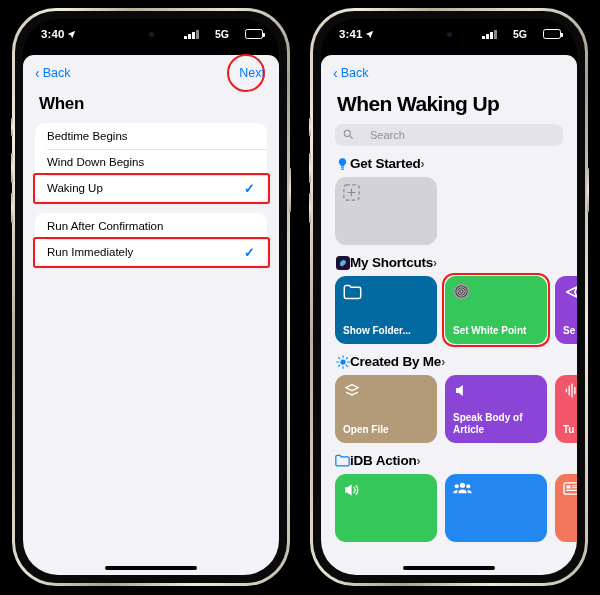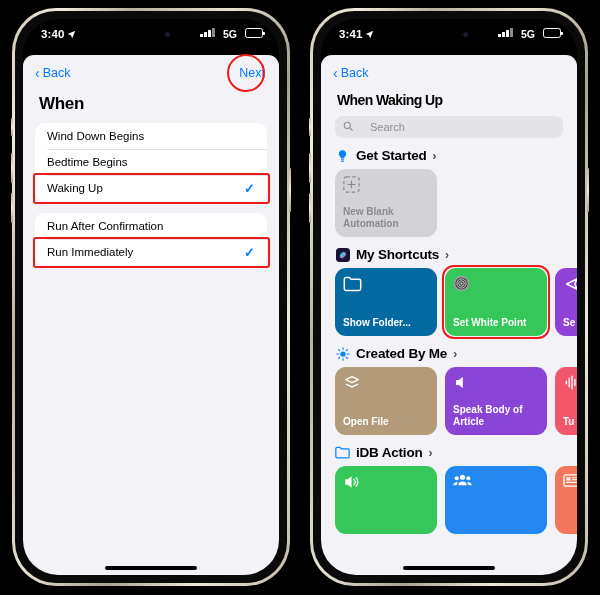--- a/index.html
+++ b/index.html
@@ -46,21 +46,21 @@
 
   
   .statusbar {
     position: relative; height: 30px; color: #fff;
     display: flex; align-items: center; padding: 0 16px 0 18px;
   }
   .sb-time { font-size: 11.5px; font-weight: 700; letter-spacing: .1px; }
   .sb-loc { margin-left: 3px; display: inline-block; }
   .sb-spacer { flex: 1; }
   .sb-dot { width: 5px; height: 5px; border-radius: 50%; background: #1a1a2e; margin-right: 30px; }
-  .sb-right { display: flex; gap: 8px; }
+  .sb-right { display: flex; align-items: center; gap: 16px; }
   .sb-5g { font-size: 10.5px; font-weight: 600; }
   .bars { display: flex; align-items: flex-end; gap: 1.5px; height: 9px; }
   .bars i { width: 2.5px; background: #fff; border-radius: .5px; display: block; }
   .bars i:nth-child(1){height:3px}
   .bars i:nth-child(2){height:5px}
   .bars i:nth-child(3){height:7px}
   .bars i:nth-child(4){height:9px; background:#8a8a8a}
   .batt { width: 18px; height: 9.5px; border: 1.2px solid #fff; border-radius: 2.5px; position: relative; padding: 1px; }
   .batt::after { content:''; position:absolute; right:-3px; top:2.8px; width:1.6px; height:3.5px; background:#fff; border-radius:0 1px 1px 0; }
   .batt-fill { height: 100%; width: 45%; background: #fff; border-radius: 1px; }
@@ -94,26 +94,26 @@
   .group { background:#fff; border-radius: 9px; margin: 0 12px; overflow: visible; position: relative; }
   .row { display:flex; align-items:center; justify-content:space-between; height: 26px; padding: 0 12px; font-size:11.5px; color:#000; position: relative;}
   .row + .row::before { content:''; position:absolute; left:12px; right:0; top:0; height:1px; background:#e3e3e8; }
   .check { color:#007aff; font-size:13px; font-weight:600; }
   .toggle { width: 30px; height: 17px; border-radius: 10px; background:#e4e4e9; position: relative; }
   .toggle::after { content:''; position:absolute; left:1.5px; top:1.5px; width:14px; height:14px; border-radius:50%; background:#fff; box-shadow:0 1px 2px rgba(0,0,0,.25); }
   .hl-box { position:absolute; border:2.5px solid #ef1b1b; border-radius:3px; pointer-events:none; }
   .gap { height: 12px; }
 
   
-  .big-title { font-size: 14px; font-weight: 800; color:#000; padding: 6px 16px 8px 16px; letter-spacing:-.6px; }
+  .big-title { font-size: 21px; font-weight: 800; color:#000; padding: 6px 16px 8px 16px; letter-spacing:-.6px; }
   .searchbar {
     margin: 0 14px; height: 22px; border-radius: 8px; background:#e3e3e8;
     display:flex; align-items:center; gap:17px; padding: 0 8px; color:#8e8e93; font-size:11px;
   }
-  .sec-head { display:flex; align-items:center; gap:6px; padding: 10px 14px 6px 14px; }
+  .sec-head { display:flex; align-items:center; padding: 10px 14px 6px 14px; }
   .sec-head-label { font-size: 13.5px; font-weight: 700; color:#000; letter-spacing:-.2px; }
   .sec-head-chev { color:#4c4c52; font-size: 12px; font-weight: 600; }
   .sec-icon { width:15px; height:15px; display:flex; align-items:center; justify-content:center; flex:0 0 auto;}
 
   .tile-row { display:flex; gap: 8px; padding: 0 0 0 14px; }
   .tile {
     width: 102px; height: 68px; border-radius: 11px; flex: 0 0 auto;
     padding: 7px 8px; display:flex; flex-direction:column; justify-content:space-between;
     color:#fff; position: relative;
   }
@@ -171,24 +171,24 @@
                 <span class="nav-next">
                   <span>Next</span>
                   <span class="hl-circle" style="left:-12px; top:-12px; width:38px; height:38px;"></span>
                 </span>
               </div>
 
               <div class="sec-title">When</div>
 
               <div class="group">
                 <div class="row">
+                  <span>Bedtime Begins</span>
+                </div>
+                <div class="row">
                   <span>Wind Down Begins</span>
-                </div>
-                <div class="row">
-                  <span>Bedtime Begins</span>
                 </div>
                 <div class="row">
                   <span>Waking Up</span>
                   <span class="check">✓</span>
                   <span class="hl-box" style="left:-2.5px; right:-2.5px; top:-2.5px; bottom:-2.5px;"></span>
                 </div>
               </div>
 
               <div class="gap"></div>
 
@@ -277,21 +277,20 @@
                 <span class="sec-head-chev">›</span>
               </div>
               <div class="tile-row">
                 <div class="tile blank">
                   <span class="tile-icon">
                     <svg width="17" height="17" viewBox="0 0 20 20">
                         <rect x="1" y="1" width="18" height="18" rx="3" fill="none" stroke="#8a8a8f" stroke-width="1.4" stroke-dasharray="4 3"></rect>
                         <path d="M10 6v8M6 10h8" stroke="#8a8a8f" stroke-width="1.4" stroke-linecap="round"></path>
                       </svg>
                   </span>
-                  <span class="tile-label">New Blank Automation</span>
                 </div>
               </div>
 
               <div class="sec-head">
                 <span class="sec-icon">
                   <svg width="14" height="14" viewBox="0 0 16 16">
                       <rect width="16" height="16" rx="4" fill="#1b1038"></rect>
                       <path d="M4.2 10.5c1.6-3.6 3.3-5.4 5-5.4 1.3 0 2.1.9 2.1 2.1 0 2-2 3.6-4.2 4.7z" fill="#e85a9e"></path>
                       <path d="M11.4 5.6c-1.6 3.6-3.3 5.4-5 5.4-1.3 0-2.1-.9-2.1-2.1 0-2 2-3.6 4.2-4.7z" fill="#3fc5e8" opacity=".85"></path>
                     </svg>

